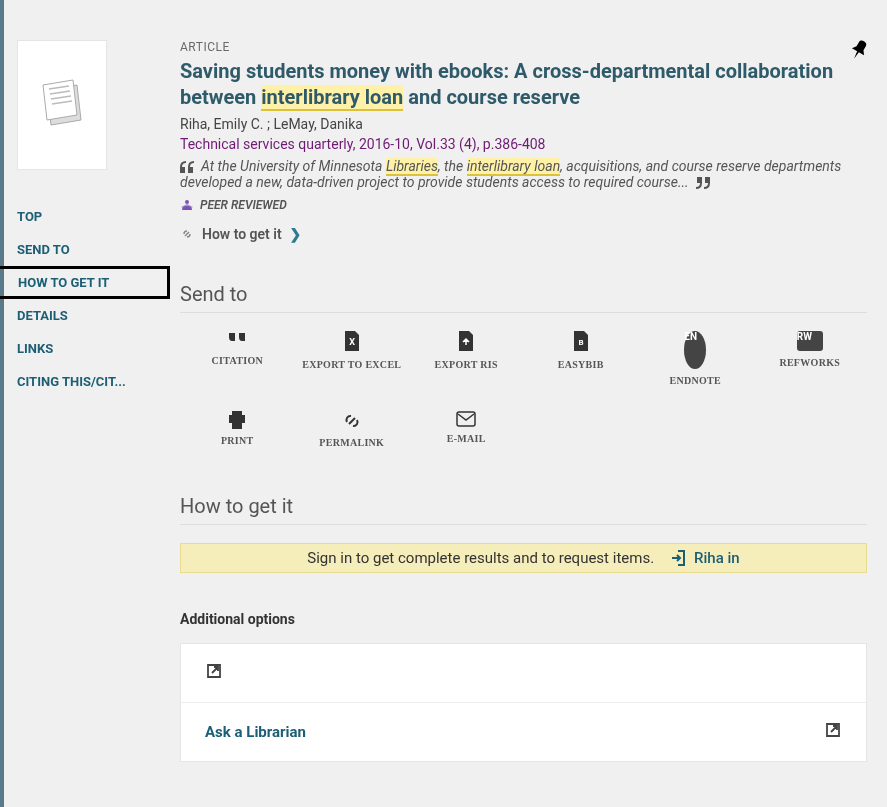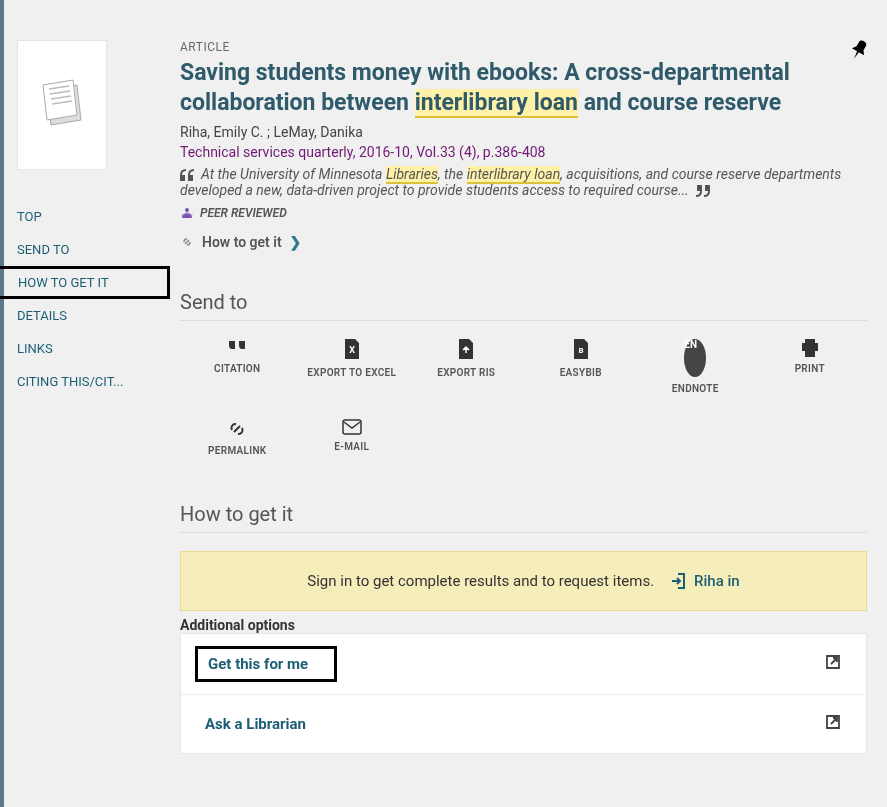--- a/index.html
+++ b/index.html
@@ -22,67 +22,67 @@
     width: 90px; height: 130px; background: #fff; margin: 0 0 30px 5px;
     display: flex; align-items: center; justify-content: center;
     border: 1px solid #e5e5e5;
   }
   .nav-list { list-style: none; }
   .nav-list li {
     padding: 9px 0 9px 5px;
     font-size: 13px;
     color: #1c5f75;
     cursor: pointer;
-    font-weight: 400;
+    font-weight: 700;
   }
   .nav-list li.highlighted {
     border: 3px solid #000;
     padding: 6px 0 6px 3px;
     margin-left: -20px;
     padding-left: 23px;
   }
   .main-col { flex: 1; padding: 40px 20px 0 10px; overflow: hidden; }
   .pin-icon { position: absolute; right: 20px; top: 40px; color: #000; font-size: 18px; cursor: pointer; }
   .type-label { font-size: 12px; color: #6a6a6a; letter-spacing: 0.5px; margin-bottom: 4px; }
   .title {
-    font-size: 23px; font-weight: 700; color: #2e5a6a; line-height: 1.3;
+    font-size: 20px; font-weight: 700; color: #2e5a6a; line-height: 1.3;
     margin-bottom: 6px;
   }
   .title .hl { background: #fff2a8; border-bottom: 2px solid #dcc23a; }
   .authors { font-size: 14px; color: #444; margin-bottom: 4px; }
   .source  { font-size: 14px; color: #701a75; margin-bottom: 6px; }
   .snippet { font-size: 14px; font-style: italic; color: #555; margin-bottom: 8px; }
   .snippet .hl { background: #fff2a8; border-bottom: 2px solid #dcc23a; font-style: italic; }
   .snippet svg { vertical-align: -2px; }
   .peer-row { display: flex; align-items: center; gap: 6px; font-size: 12px; color: #555; font-weight: 600; margin-bottom: 14px; font-style: italic; }
   .peer-row svg { display: block; }
   .howlink-row { display: flex; align-items: center; gap: 8px; color: #555; font-size: 14px; font-weight: 600; margin-bottom: 40px; cursor: pointer; }
   .howlink-row svg { display: block; }
   .chev { color: #2e7a90; font-size: 14px; }
 
   .section-h { font-size: 20px; color: #555; font-weight: 400; border-bottom: 1px solid #ddd; padding-bottom: 6px; margin-bottom: 18px; }
 
   .send-grid { display: grid; grid-template-columns: repeat(6, 1fr); row-gap: 24px; margin-bottom: 45px; }
   .send-item { display: flex; flex-direction: column; align-items: center; gap: 6px; cursor: pointer; }
-  .send-item .lbl { font-size: 10px; letter-spacing: 0.3px; color: #555; font-weight: 600; text-align: center; line-height: 1.2; }
+  .send-item .lbl { font-size: 10px; letter-spacing: 0.3px; color: #555; font-weight: 600; text-align: center; line-height: 1.2; font-family: Liberation Serif, serif; }
   .send-item svg, .send-item .badge { display: block; }
   .badge {
     width: 26px; height: 20px; border-radius: 3px; background: #444; color: #fff;
     font-size: 10px; font-weight: 700; display: flex; align-items: center; justify-content: center;
   }
   .badge.circle { width: 22px; height: 38px; border-radius: 50%; }
 
   .sign-banner {
-    background: #f5edba; border: 1px solid #e8dc8e; padding: 20px 24px;
+    background: #f5edba; border: 1px solid #e8dc8e; padding: 5px 24px;
     display: flex; align-items: center; justify-content: center; gap: 16px;
-    margin-bottom: 6px; font-size: 15px; color: #333;
+    margin-bottom: 38px; font-size: 15px; color: #333;
   }
   .sign-link { color: #1c5f75; font-weight: 500; display: flex; align-items: center; gap: 6px; cursor: pointer; }
 
-  .addl-h { font-size: 14px; font-weight: 700; color: #333; margin-bottom: 0; }
+  .addl-h { font-size: 14px; font-weight: 700; color: #333; margin-bottom: 16px; }
 
   .option-card { background: #fff; border: 1px solid #e5e5e5; }
   .option-row {
     display: flex; justify-content: space-between; align-items: center;
     padding: 18px 24px; border-bottom: 1px solid #eee; cursor: pointer;
   }
   .option-row:last-child { border-bottom: none; }
   .option-row .txt { color: #1c5f75; font-weight: 700; font-size: 15px; }
   .option-row.boxed .txt {
     border: 3px solid #000; padding: 6px 26px 6px 10px; margin: -6px 0 -6px -10px;
@@ -192,20 +192,24 @@
             <text x="9" y="14" fill="#fff" font-size="8" font-weight="700" text-anchor="middle">B</text>
           </svg>
         <span class="lbl">EASYBIB</span>
       </div>
 
       <div class="send-item">
         <span class="badge circle">EN</span>
         <span class="lbl">ENDNOTE</span>
       </div>
 
+      <div class="send-item">
+        <span class="badge">RW</span>
+        <span class="lbl">REFWORKS</span>
+      </div>
 
       <div class="send-item">
         <svg width="20" height="18" viewBox="0 0 20 18">
             <path fill="#333" d="M5 0 L15 0 L15 4 L5 4 Z M2 4 L18 4 L18 12 L15 12 L15 18 L5 18 L5 12 L2 12 Z M6 13 L14 13 L14 17 L6 17 Z"></path>
           </svg>
         <span class="lbl">PRINT</span>
       </div>
 
       <div class="send-item">
         <svg width="20" height="20" viewBox="0 0 20 20">
@@ -233,21 +237,20 @@
             <path fill="none" stroke="#1c5f75" stroke-width="2" d="M8 2 L14 2 L14 16 L8 16 M2 9 L10 9 M7 6 L10 9 L7 12"></path>
           </svg>
         <span>Riha in</span>
       </span>
     </div>
 
     <div class="addl-h">Additional options</div>
 
     <div class="option-card">
       <div class="option-row boxed">
-        <span class="txt">Get this for me</span>
         <span class="ext-icon">
           <svg width="18" height="18" viewBox="0 0 18 18">
               <path fill="none" stroke="#444" stroke-width="1.8" d="M3 3 L15 3 L15 15 L3 15 Z M7 11 L13 5 M9 5 L13 5 L13 9"></path>
             </svg>
         </span>
       </div>
       <div class="option-row">
         <span class="txt">Ask a Librarian</span>
         <span class="ext-icon">
           <svg width="18" height="18" viewBox="0 0 18 18">

